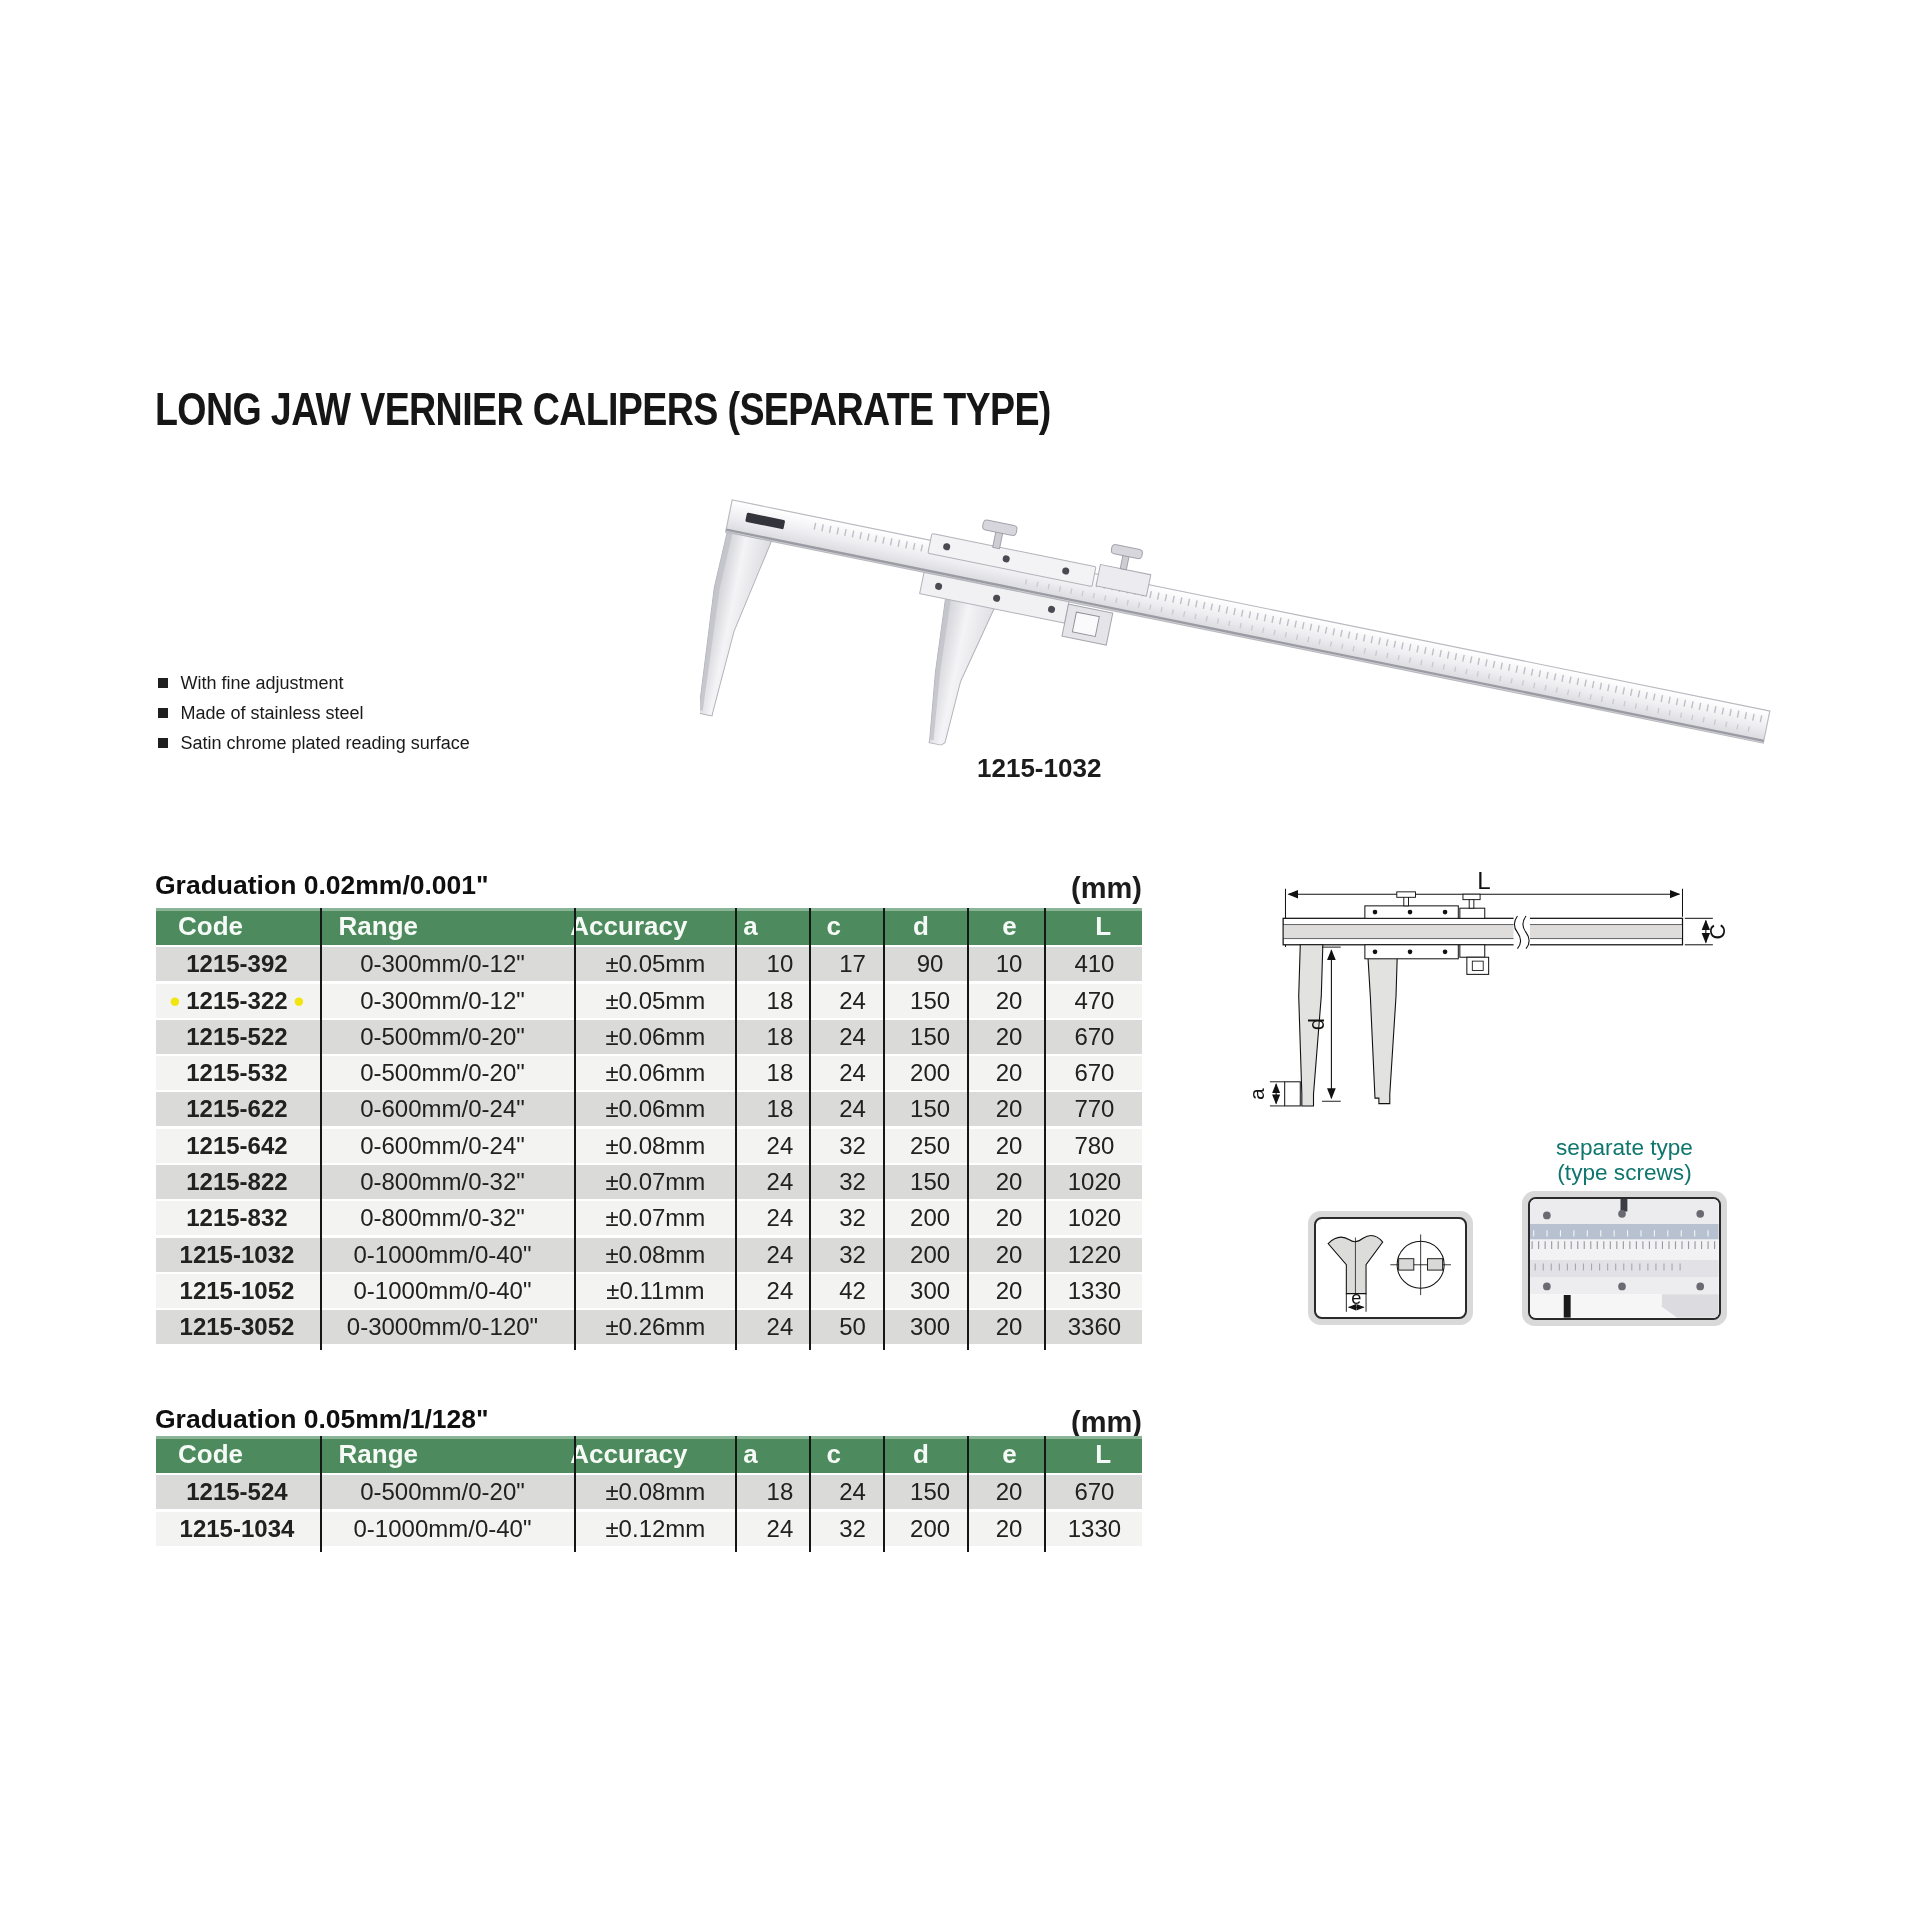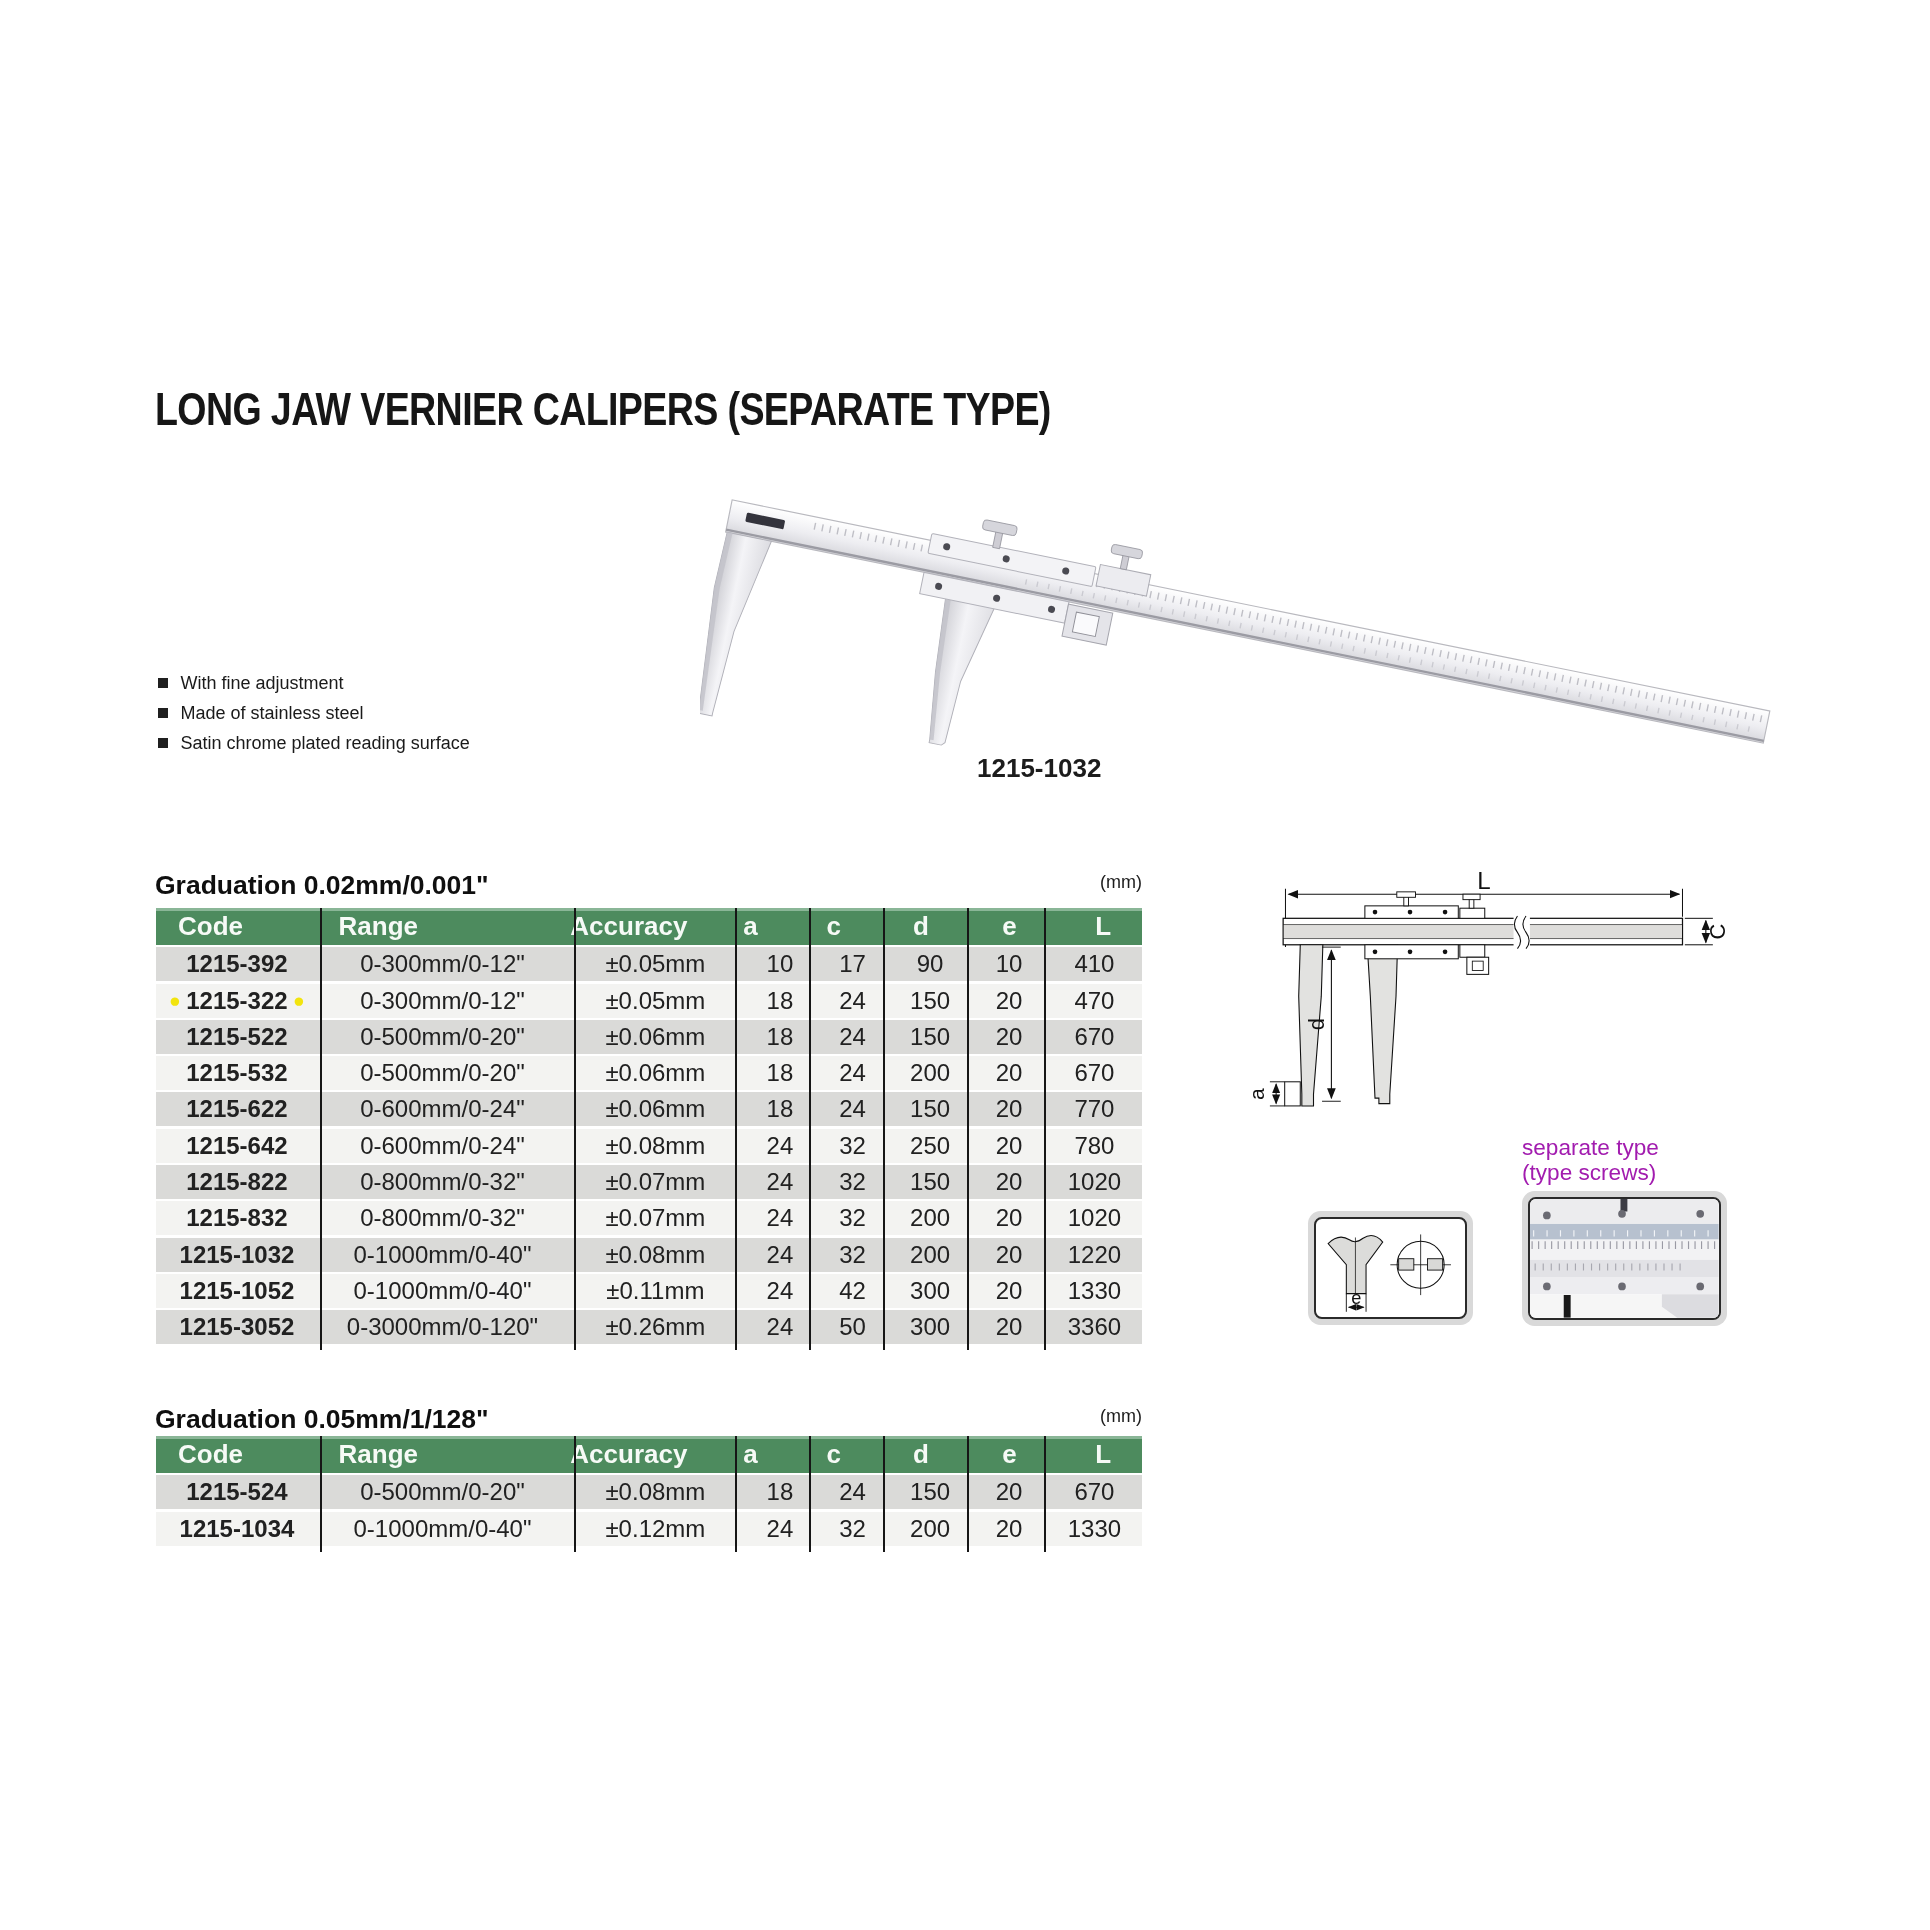--- a/index.html
+++ b/index.html
@@ -22,21 +22,21 @@
   
   .features{left:158px;top:668px;}
   .feature{display:flex;align-items:center;height:30px;font-size:18px;color:#1a1a1a;}
   .feature .sq{width:10px;height:10px;background:#1f1f1f;margin-right:12.5px;flex:0 0 auto;}
 
   
   .product-code{left:977px;top:753px;font-size:26px;font-weight:700;}
 
   
   .tbl-caption{font-size:26.5px;font-weight:700;color:#0f0f0f;white-space:nowrap;}
-  .mm{font-size:18px;font-weight:400;text-align:right;width:129px;}
+  .mm{font-size:29px;font-weight:700;text-align:right;width:129px;}
 
   
   .spec-table{position:absolute;width:986px;}
   .t-row{display:flex;height:34px;margin-bottom:2.3px;}
   .t-row.head{
     height:37px;
     background:linear-gradient(to bottom, var(--green-hi) 0 3.1px, var(--green) 3.1px 100%);
     gap:24px;
   }
   .rows .t-row:nth-child(odd){background:var(--gray-row);}
@@ -51,21 +51,21 @@
   .w0{width:165px;}.w1{width:254px;}.w2{width:180px;}.w3{width:74px;}
   .w4{width:74px;}.w5{width:84px;}.w6{width:77px;}.w7{width:97px;}
   .vline{position:absolute;top:0;bottom:-3.9px;width:1.6px;background:#161616;}
   .vl1{left:164px;}.vl2{left:418px;}.vl3{left:579px;}.vl4{left:653px;}
   .vl5{left:727px;}.vl6{left:811px;}.vl7{left:888px;}
   .dot{color:var(--yellow);font-size:19.5px;margin:0 5.4px;line-height:1;}
 
   
   .mini-box{position:absolute;background:#d9d9d9;border-radius:12.5px;padding:6.2px;box-sizing:border-box;}
   .mini-inner{background:#fff;border:2.3px solid #2a2a2a;border-radius:7.8px;width:100%;height:100%;overflow:hidden;box-sizing:border-box;}
-  .sep-caption{left:1522px;top:1135px;width:205px;font-size:22.6px;line-height:25px;color:#a21caf;}
+  .sep-caption{left:1522px;top:1135px;width:205px;text-align:center;font-size:22.6px;line-height:25px;color:#0f766e;}
 
   svg text{font-family:"Liberation Sans","DejaVu Sans",sans-serif;fill:#111;}
 </style>
 </head>
 <body>
 
 <div class="abs page-title">LONG JAW VERNIER CALIPERS (SEPARATE TYPE)</div>
 
 <svg class="abs" style="left:700px;top:467px;" width="1129" height="374" viewBox="0 0 1450 480">
   <defs>

